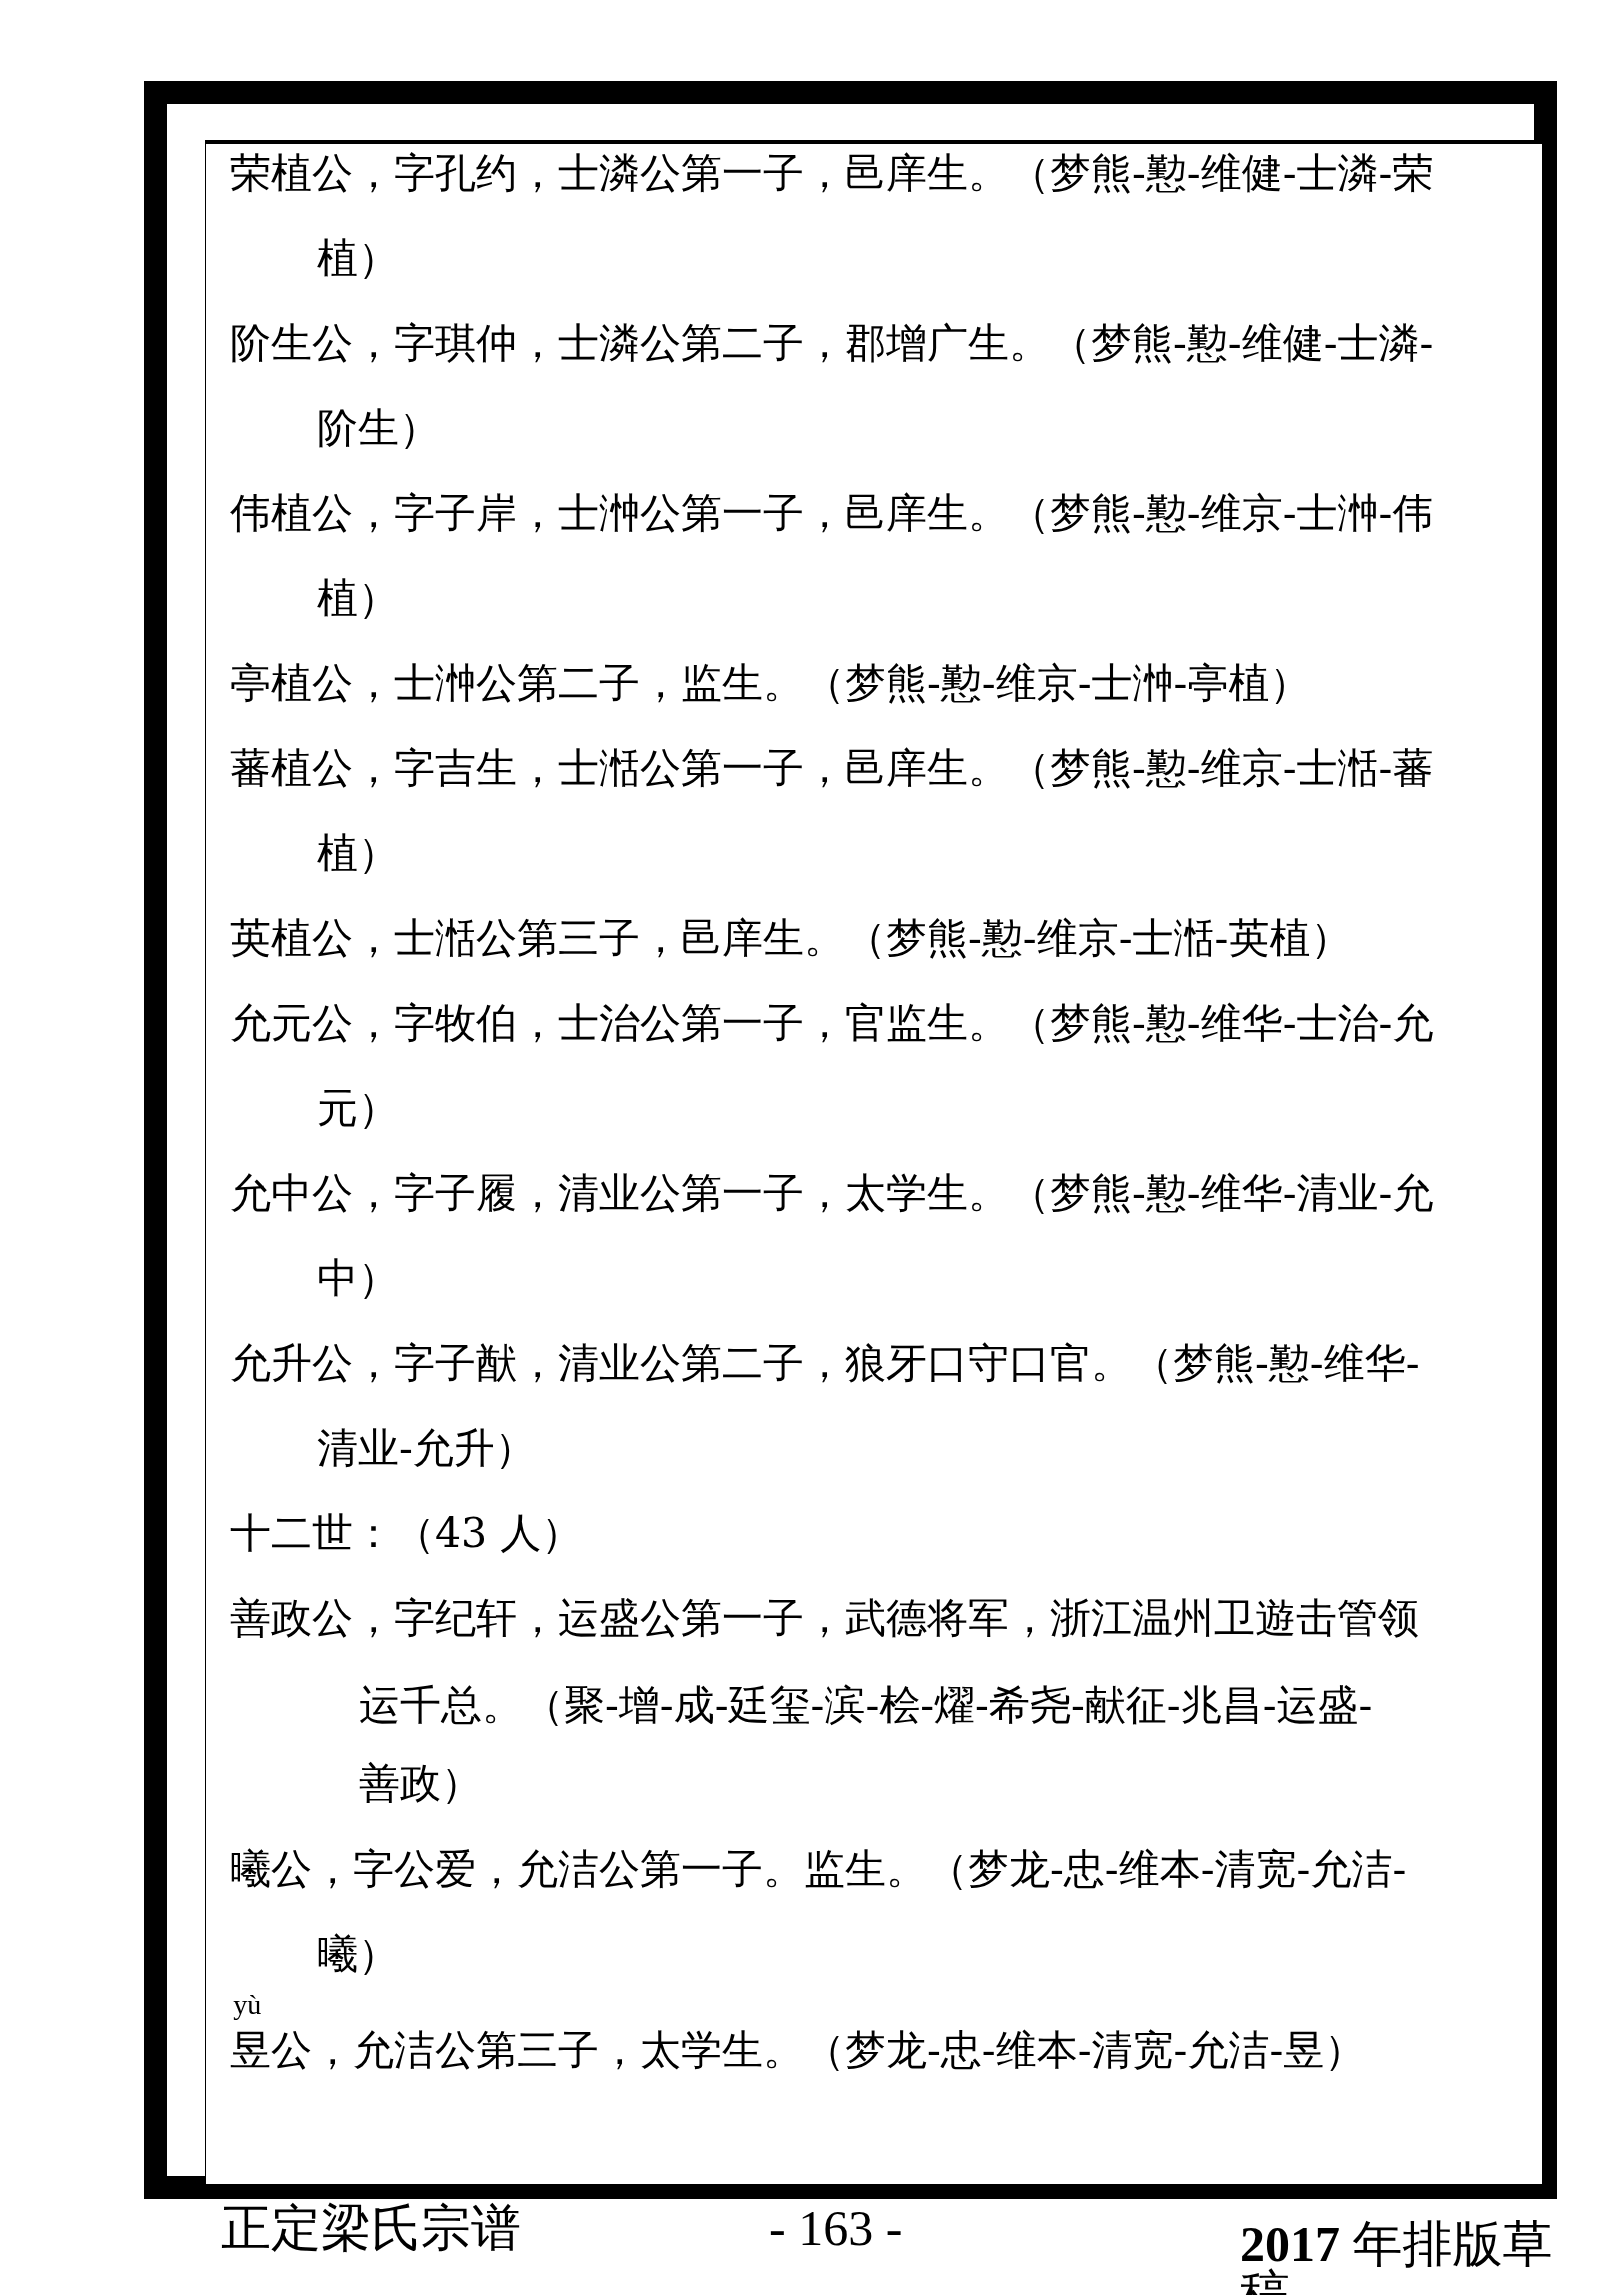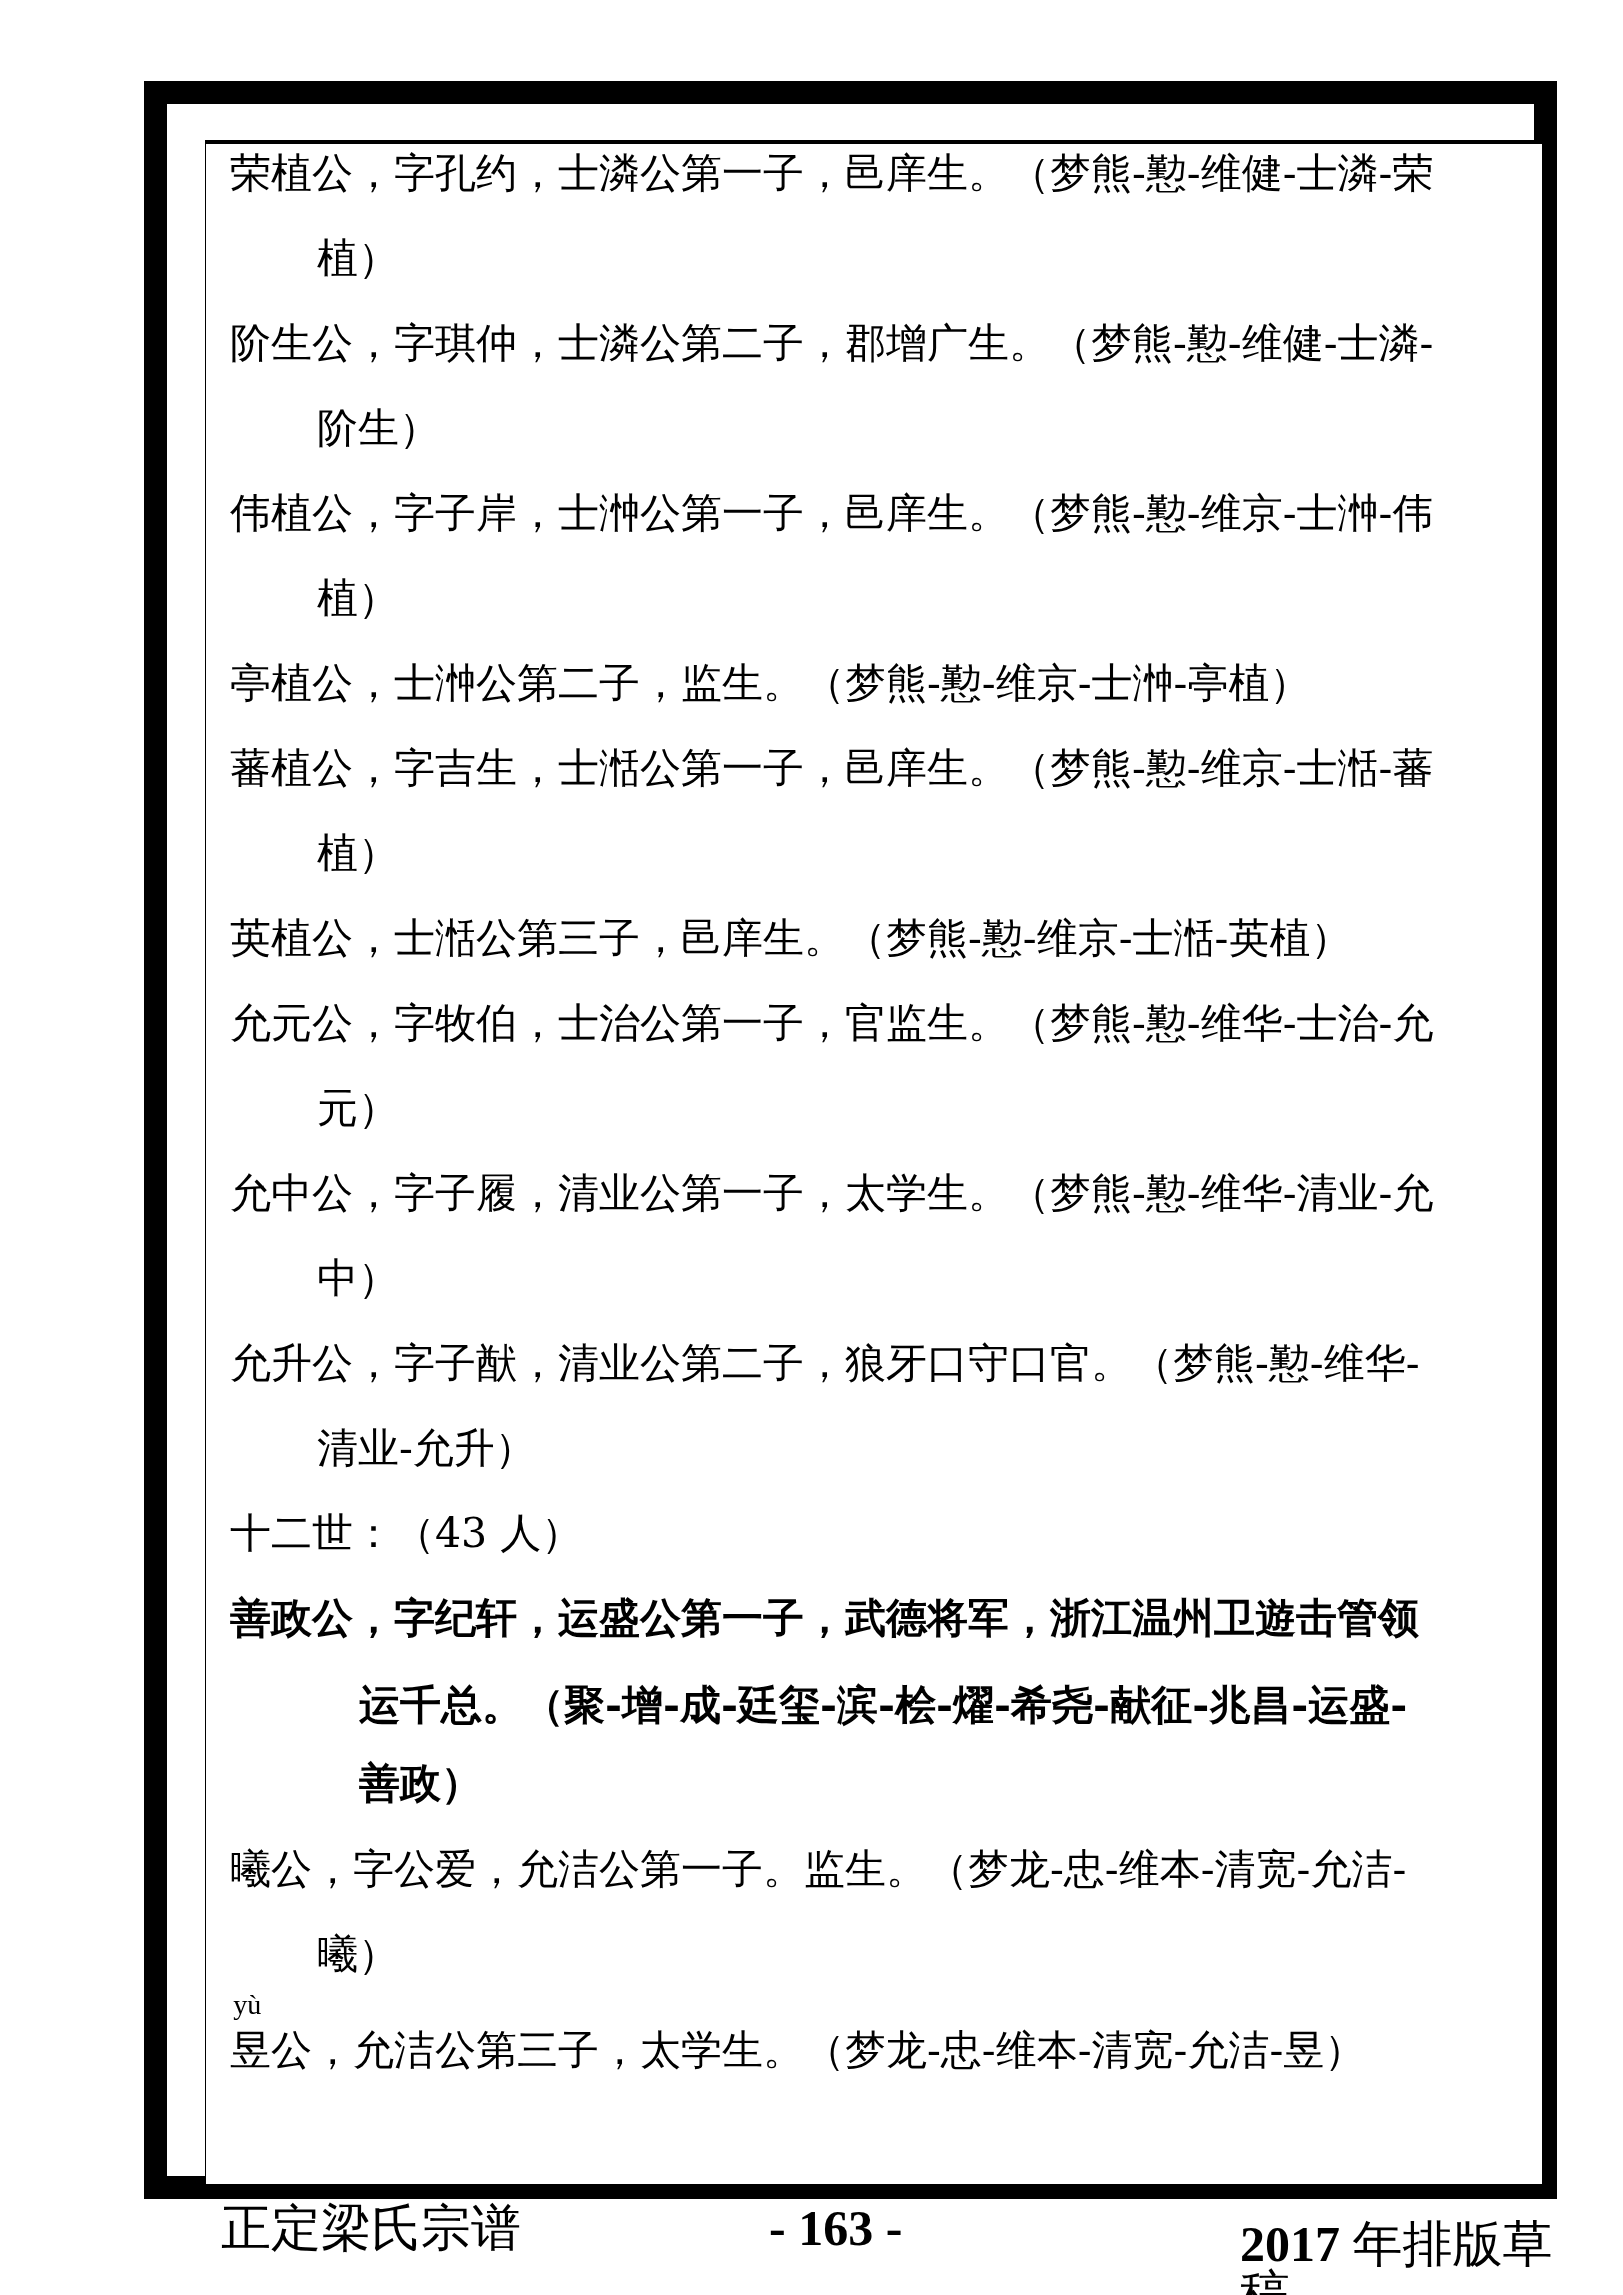--- a/index.html
+++ b/index.html
@@ -7,30 +7,30 @@
          font-family: "DejaVu Serif", "Liberation Serif", serif; color: #000; }
   .outer-frame { position: absolute; left: 144px; top: 81px; width: 1413px; height: 2118px;
                  background: #000; box-sizing: border-box; }
   .outer-inner { position: absolute; left: 23px; top: 23px; right: 23px; bottom: 23px; background: #fff; }
   .inner-frame { position: absolute; left: 38px; top: 36px; width: 1338px; height: 2045px;
                  box-sizing: border-box; border: 1.6px solid #000; border-top-width: 4.1px; background: #fff; }
   .content { position: absolute; left: 196px; top: 131px; width: 1309px; margin-left: 34px; }
   .entry { font-size: 41px; line-height: 85px; position: relative; white-space: nowrap; }
   .entry .line { display: block; height: 85px; }
   .entry .cont { padding-left: 87px; }
-  .entry.wide .line { height: 78px; line-height: 78px; font-weight: bold; }
+  .entry.wide .line { height: 78px; line-height: 78px; }
   .entry.wide .cont { padding-left: 129px; }
   .ruby-wrap { position: relative; display: inline-block; }
   .pinyin { position: absolute; left: 3.3px; top: -3.3px; font-size: 28px; line-height: 21px;
             font-family: "Liberation Serif", serif; }
   .entry.ruby .line { height: 92px; line-height: 106px; }
   .footer { position: absolute; top: 2204px; left: 0; width: 1590px; height: 49px;
             font-family: "Liberation Serif", "DejaVu Serif", serif; font-size: 50px; line-height: 49px; }
   .footer .left { position: absolute; left: 221px; }
-  .footer .center { position: absolute; left: 769px; font-weight: bold; }
+  .footer .center { position: absolute; left: 769px; font-weight: normal; }
   .footer .right { position: absolute; left: 1240px; font-weight: bold; margin-top: 16px; }
   .footer .right .cjk { font-weight: normal; }
 </style>
 </head>
 <body>
 
 <div class="outer-frame">
   <div class="outer-inner">
     <div class="inner-frame"></div>
   </div>

